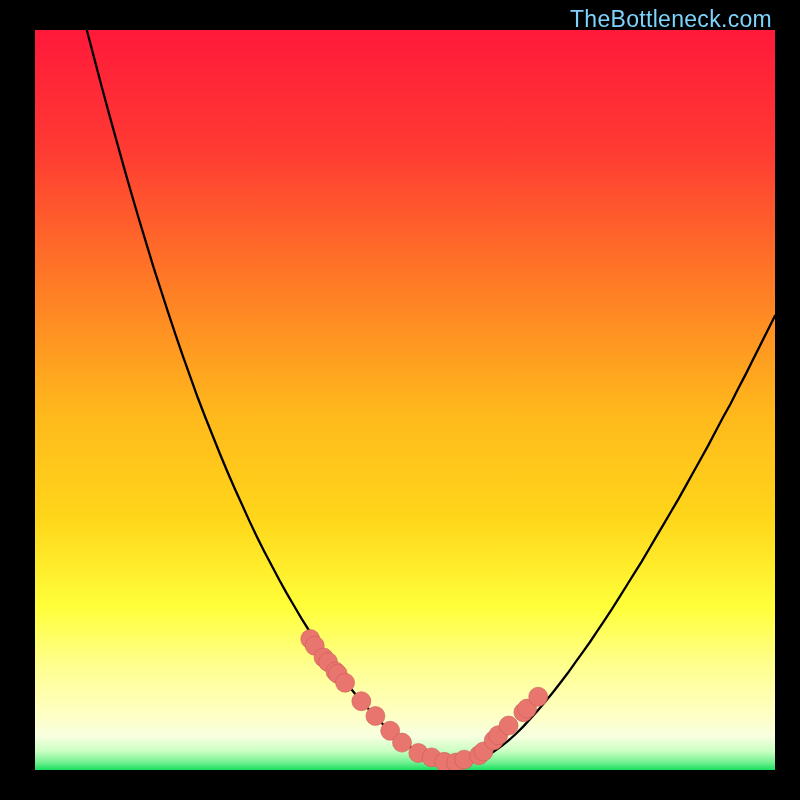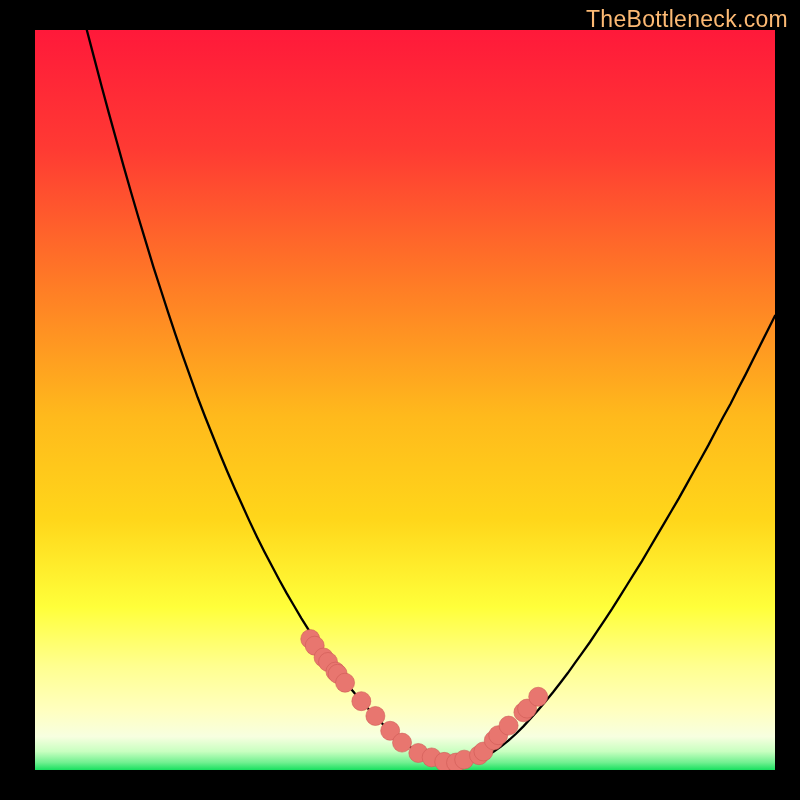--- a/index.html
+++ b/index.html
@@ -1,17 +1,17 @@
 <!DOCTYPE html>
 <html><head>
 <meta charset="utf-8">
 <style>
 html,body{margin:0;padding:0;width:800px;height:800px;overflow:hidden;background:#000;font-family:Arial,Helvetica,sans-serif}
 .container{position:relative;width:800px;height:800px;background:#000}
-.watermark{position:absolute;top:6px;right:12px;color:#fdba74;font-size:23px;font-weight:400;letter-spacing:0.3px;z-index:5}
+.watermark{position:absolute;top:6px;right:28px;color:#7dd3fc;font-size:23px;font-weight:400;letter-spacing:0.3px;z-index:5}
 .plot{position:absolute;left:35px;top:30px;width:740px;height:740px}
 svg{display:block}
 </style>
 </head>
 <body>
 
 <div class="container">
   <div class="watermark">TheBottleneck.com</div>
   <div class="plot">
     <svg id="svg" width="740" height="740" viewBox="0 0 740 740">

